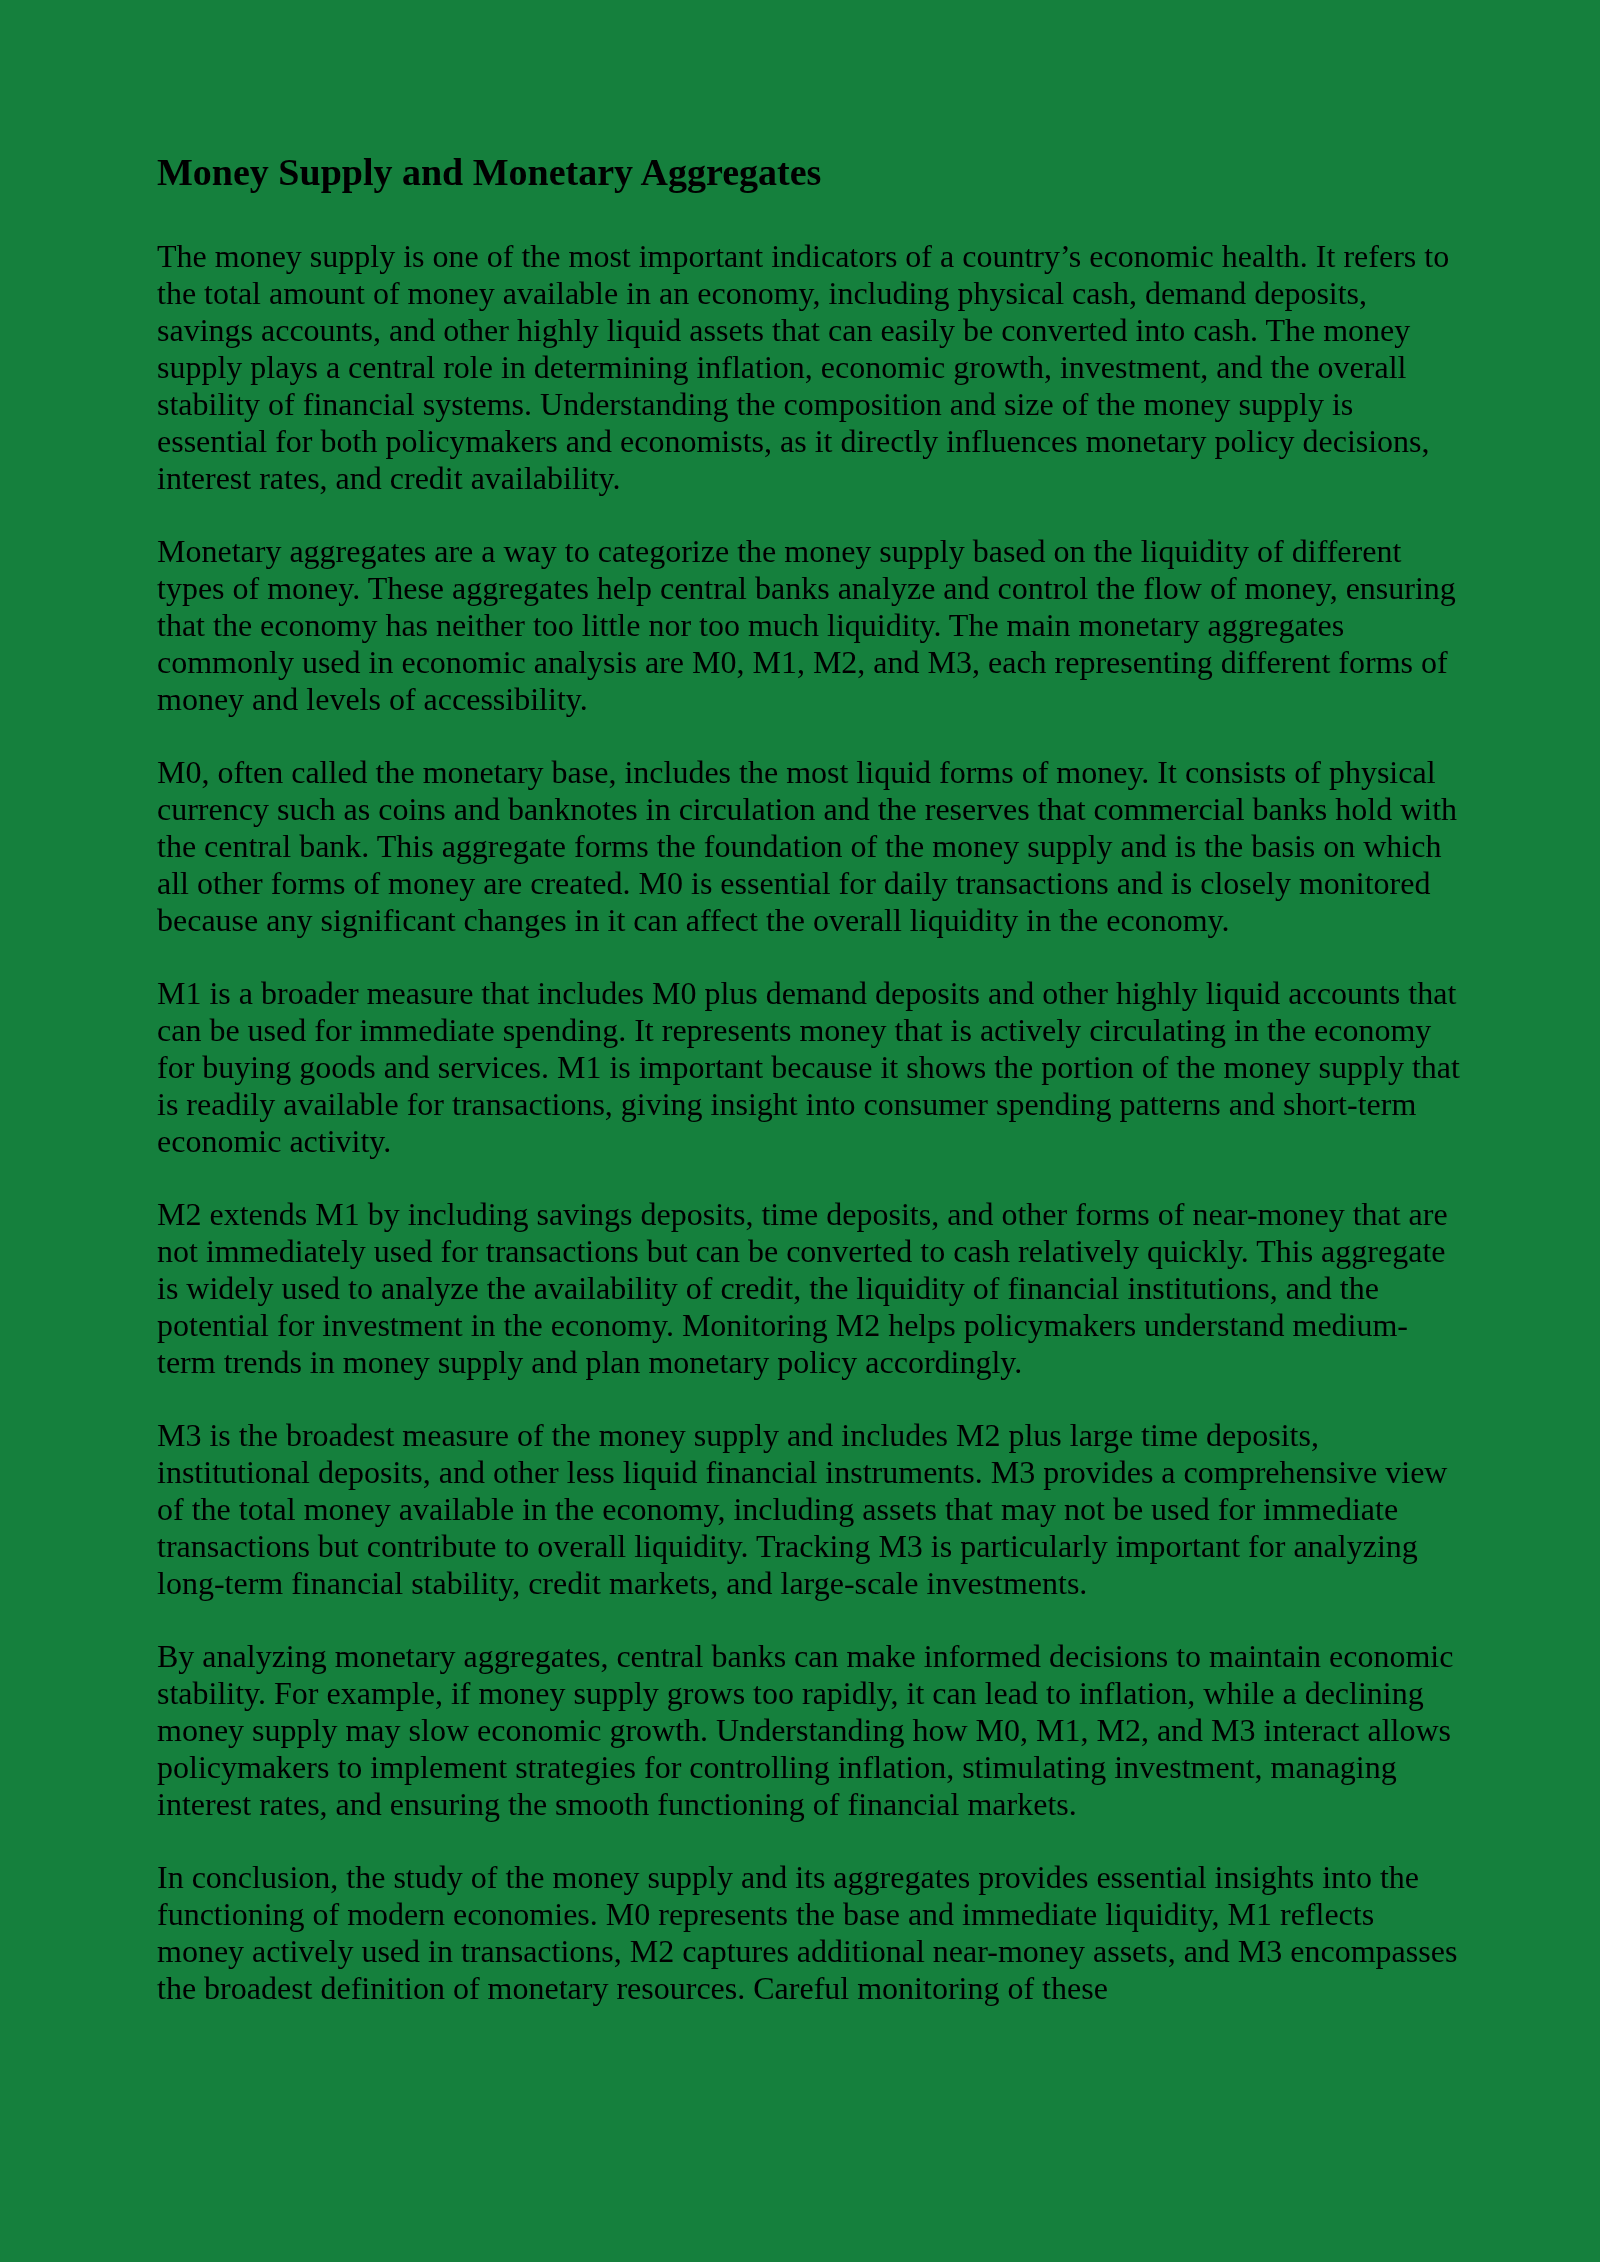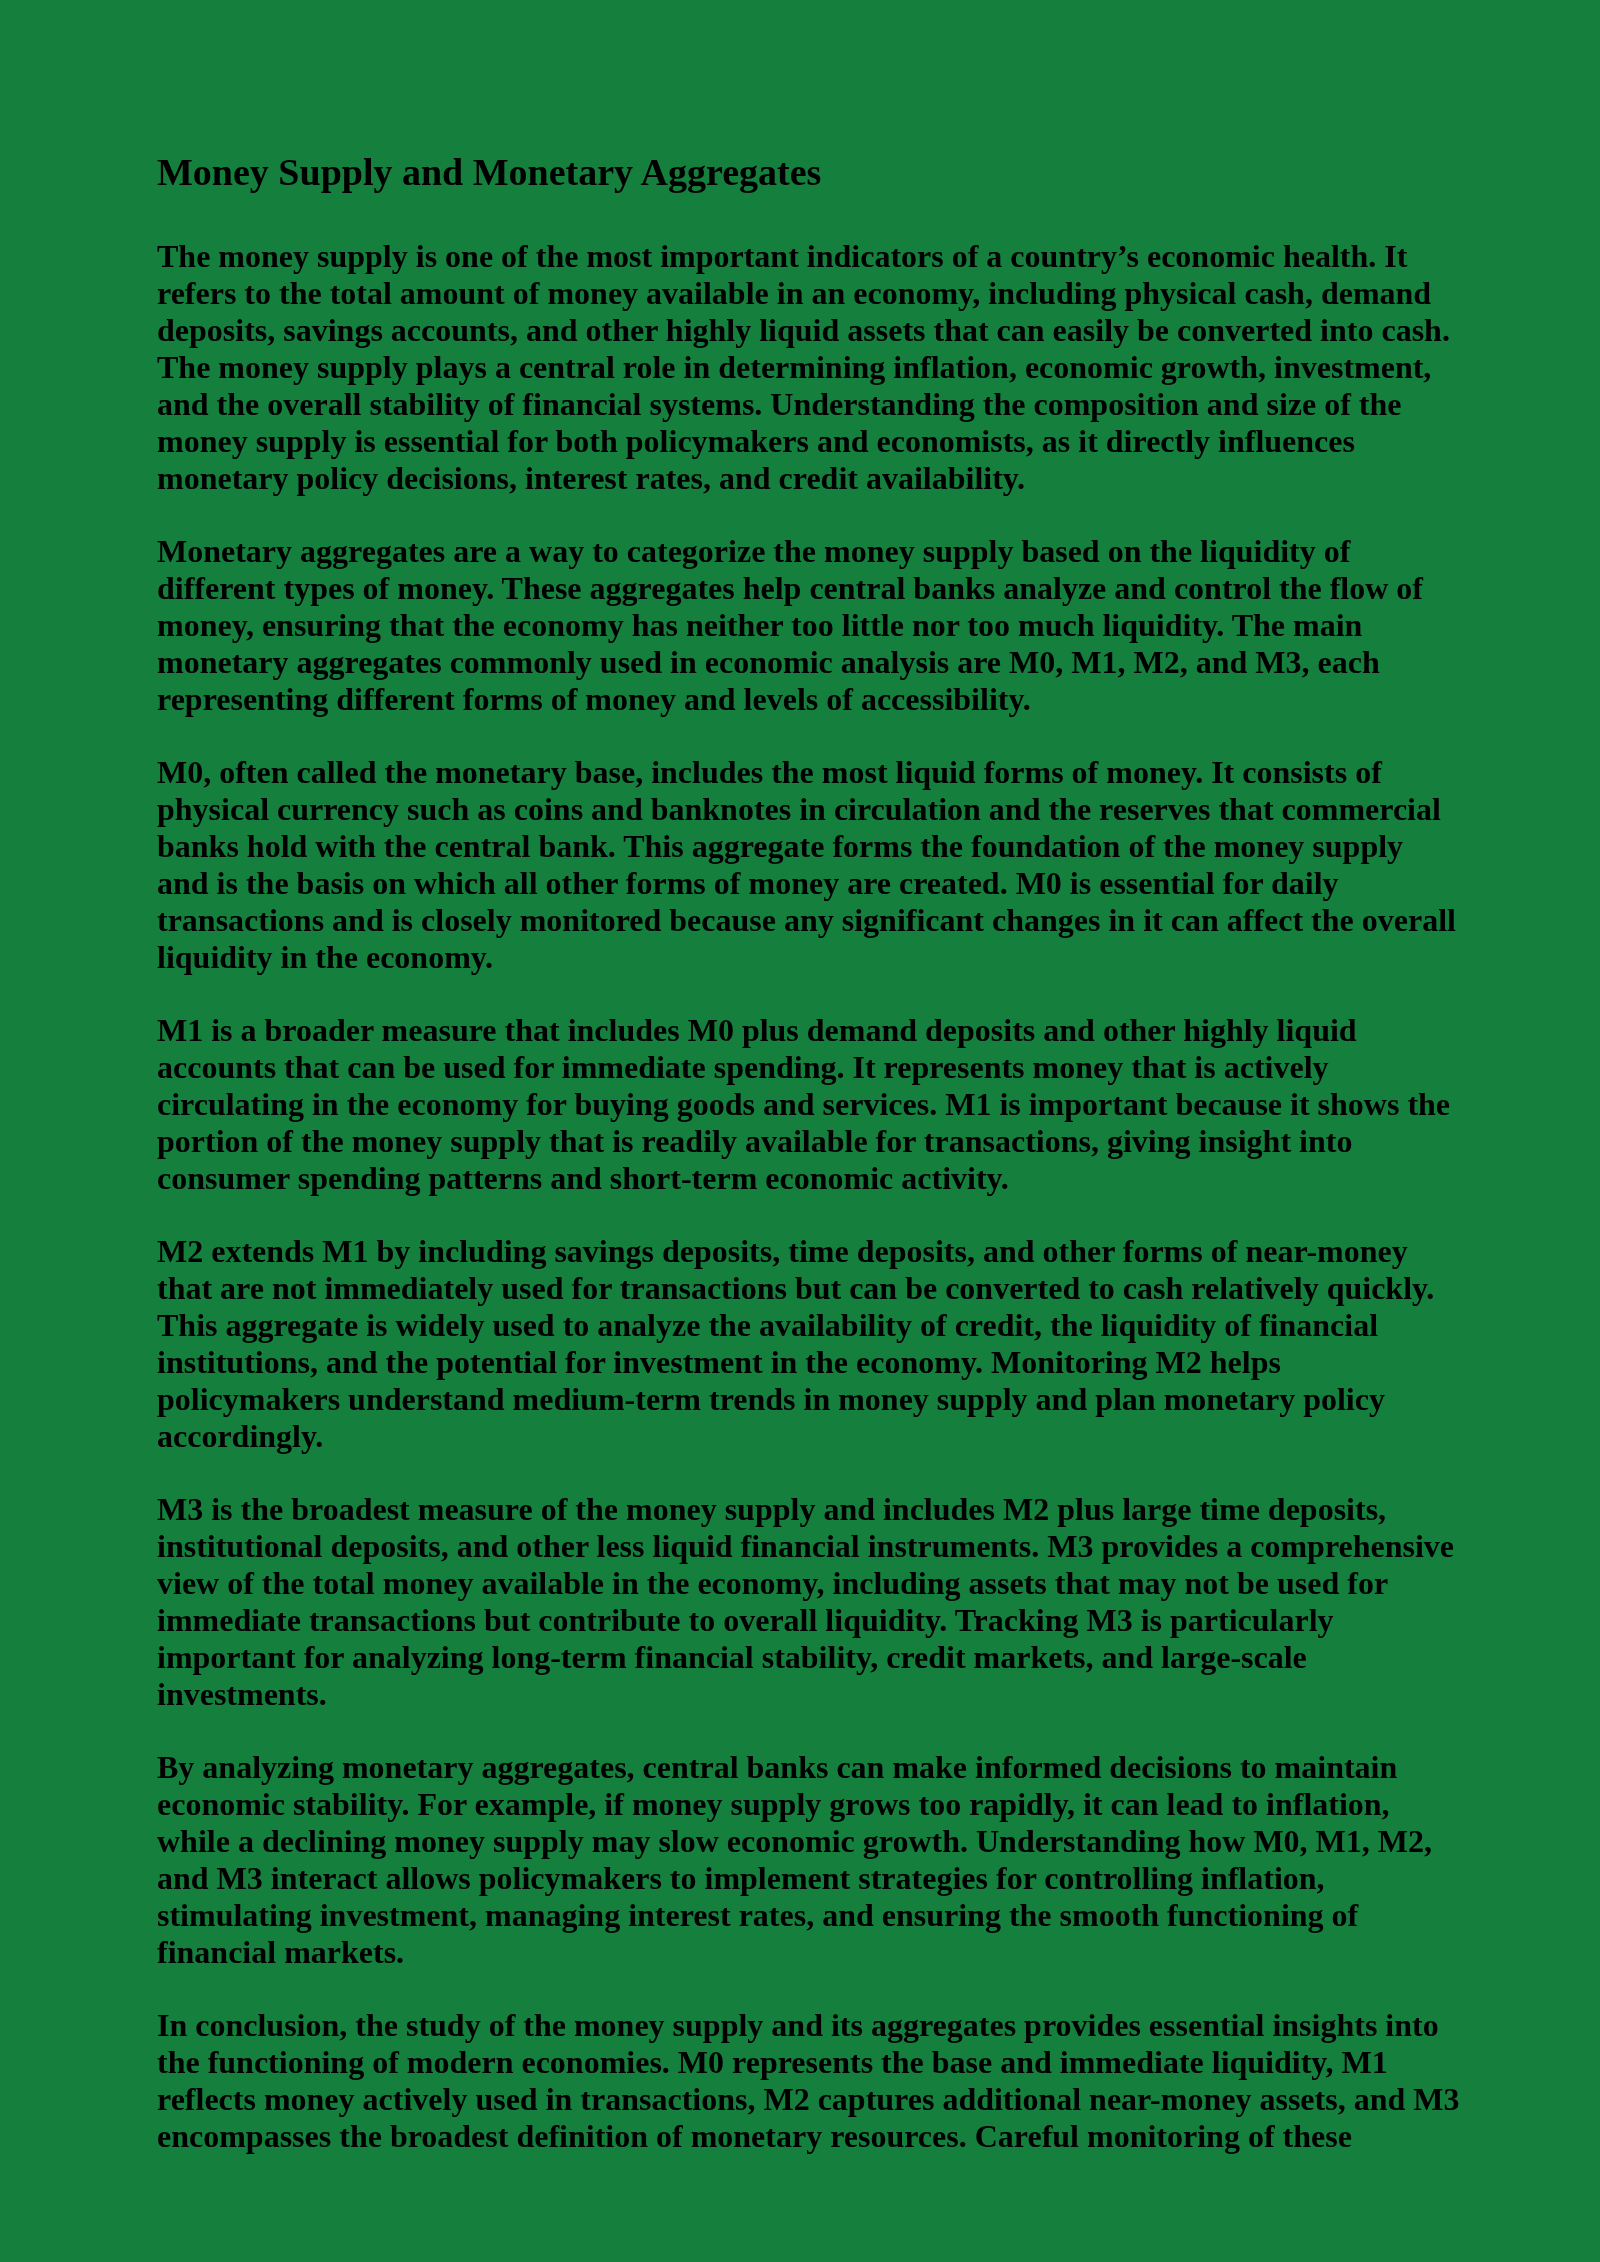--- a/index.html
+++ b/index.html
@@ -29,21 +29,20 @@
     margin: 0 0 44px 0;
     color: #000000;
   }
   p.doc-para {
     font-family: "Liberation Serif", serif;
     font-size: 32px;
     line-height: 37px;
     margin: 0 0 36px 0;
     color: #000000;
     text-align: left;
-    font-weight: bold;
   }
 </style>
 </head>
 <body>
 
 <div class="page">
   <div class="content">
     <h1 class="doc-title">Money Supply and Monetary Aggregates</h1>
 
     <p class="doc-para">The money supply is one of the most important indicators of a country’s economic health. It refers to the total amount of money available in an economy, including physical cash, demand deposits, savings accounts, and other highly liquid assets that can easily be converted into cash. The money supply plays a central role in determining inflation, economic growth, investment, and the overall stability of financial systems. Understanding the composition and size of the money supply is essential for both policymakers and economists, as it directly influences monetary policy decisions, interest rates, and credit availability.</p>

